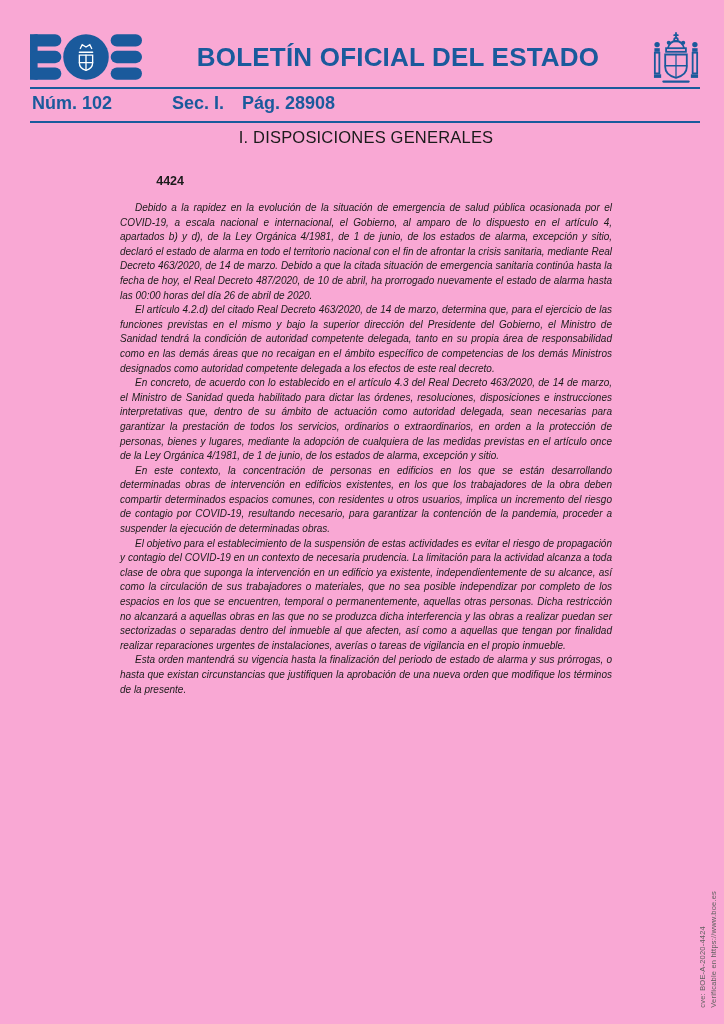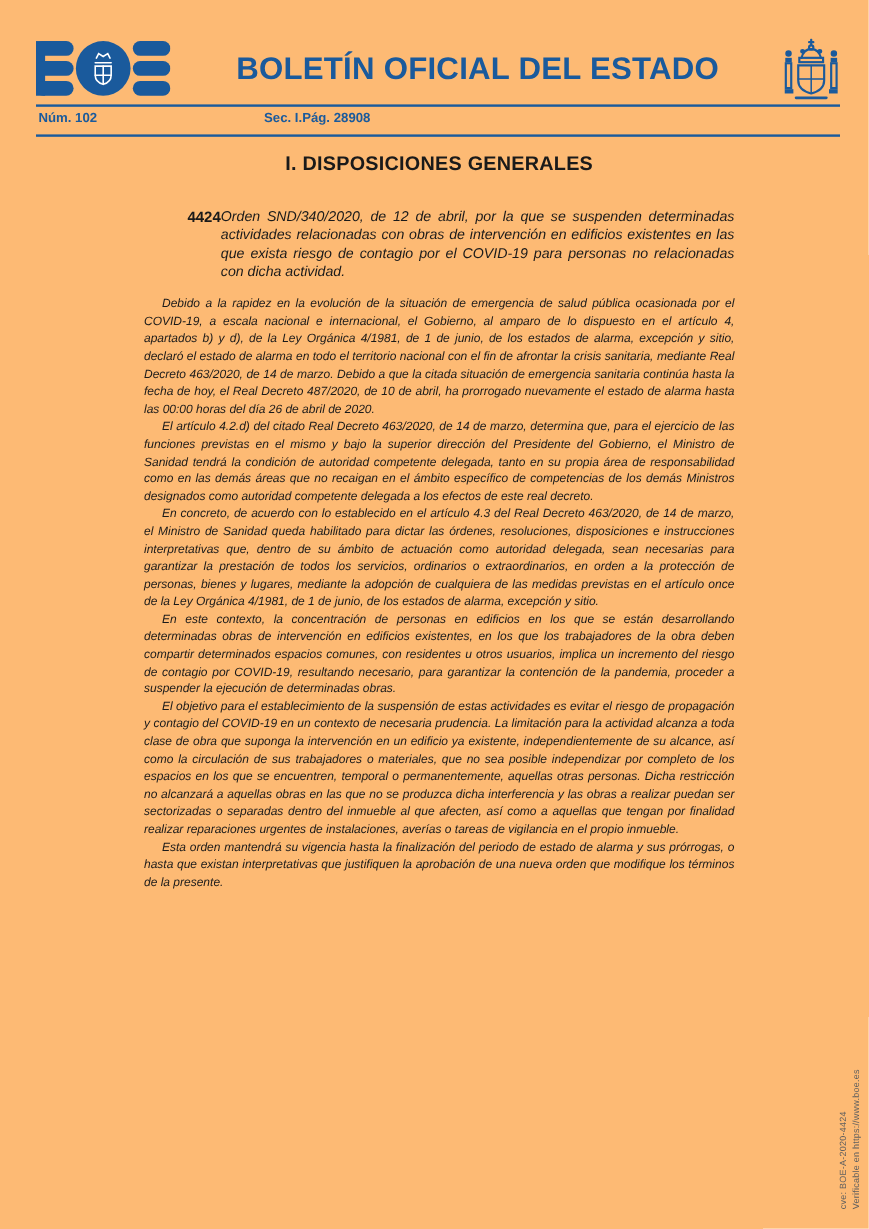--- a/index.html
+++ b/index.html
@@ -6,50 +6,50 @@
     --boe-blue:#1A5A9C;
     --text:#1a1a1a;
     --cve-gray:#5f5f5f;
   }
   *{box-sizing:border-box; margin:0; padding:0;}
   html,body{background:#fff;}
   body{font-family:"Liberation Sans", sans-serif; color:var(--text);}
   .page{
     position:relative;
     width:724px; height:1024px;
-    background:#fdba74;
+    background:#f9a8d4;
     overflow:hidden;
     margin:0 auto;
   }
 
   
   .masthead{position:absolute; left:30px; right:24px; top:33px;}
   .masthead-row{display:flex; align-items:center; height:52px;}
   .boe-logo{flex:none; width:118px; color:var(--boe-blue);}
   .masthead-title{
     flex:1; text-align:center;
     color:var(--boe-blue);
     font-weight:bold; font-size:26px; letter-spacing:0.2px;
     padding-bottom:4px;
   }
   .escudo{flex:none; width:52px; color:var(--boe-blue); display:flex; justify-content:flex-end;}
   .rule{border-top:2px solid var(--boe-blue); margin-top:2px;}
   .meta-row{
     display:flex; align-items:center;
-    color:var(--boe-blue); font-weight:bold; font-size:11px;
+    color:var(--boe-blue); font-weight:bold; font-size:18px;
     padding:4px 2px 5px 2px;
   }
   .meta-left{flex:none; width:140px; text-align:left;}
   .meta-center{flex:1; text-align:center;}
-  .meta-right{flex:none; display:flex; justify-content:center;margin-left:48px;}
+  .meta-right{flex:none; display:flex; gap:18px; justify-content:center;}
 
   
   .doc{position:absolute; left:120px; top:128px; width:492px;}
   .section-title{
-    font-size:16.5px; font-weight:bold; text-align:center;
+    font-size:16.5px; font-weight:normal; text-align:center;
     margin-bottom:26px; letter-spacing:0.2px;
   }
   .ministry{
     text-align:center; font-weight:normal; font-size:22.5px;
     margin-bottom:30px; white-space:nowrap;
   }
   .condensed{display:inline-block; transform:scaleX(0.78); transform-origin:center;}
   .item{display:flex; margin-bottom:13px;}
   .item-number{flex:none; width:64px; font-weight:bold; font-size:12.5px; padding-top:1px;text-align:right;}
   .item-summary{
@@ -138,30 +138,29 @@
 
     <div class="rule"></div>
   </header>
 
   <main class="doc">
     <h1 class="section-title">I. DISPOSICIONES GENERALES</h1>
 
 
     <div class="item">
       <div class="item-number">4424</div>
-      <p class="item-summary">Orden SND/340/2020, de 12 de abril, por la que se suspenden determinadas actividades relacionadas con obras de intervención en edificios existentes en las que exista riesgo de contagio por el COVID-19 para personas no relacionadas con dicha actividad.</p>
     </div>
 
     <div class="paragraphs">
       <p>Debido a la rapidez en la evolución de la situación de emergencia de salud pública ocasionada por el COVID-19, a escala nacional e internacional, el Gobierno, al amparo de lo dispuesto en el artículo 4, apartados b) y d), de la Ley Orgánica 4/1981, de 1 de junio, de los estados de alarma, excepción y sitio, declaró el estado de alarma en todo el territorio nacional con el fin de afrontar la crisis sanitaria, mediante Real Decreto 463/2020, de 14 de marzo. Debido a que la citada situación de emergencia sanitaria continúa hasta la fecha de hoy, el Real Decreto 487/2020, de 10 de abril, ha prorrogado nuevamente el estado de alarma hasta las 00:00 horas del día 26 de abril de 2020.</p>
       <p>El artículo 4.2.d) del citado Real Decreto 463/2020, de 14 de marzo, determina que, para el ejercicio de las funciones previstas en el mismo y bajo la superior dirección del Presidente del Gobierno, el Ministro de Sanidad tendrá la condición de autoridad competente delegada, tanto en su propia área de responsabilidad como en las demás áreas que no recaigan en el ámbito específico de competencias de los demás Ministros designados como autoridad competente delegada a los efectos de este real decreto.</p>
       <p>En concreto, de acuerdo con lo establecido en el artículo 4.3 del Real Decreto 463/2020, de 14 de marzo, el Ministro de Sanidad queda habilitado para dictar las órdenes, resoluciones, disposiciones e instrucciones interpretativas que, dentro de su ámbito de actuación como autoridad delegada, sean necesarias para garantizar la prestación de todos los servicios, ordinarios o extraordinarios, en orden a la protección de personas, bienes y lugares, mediante la adopción de cualquiera de las medidas previstas en el artículo once de la Ley Orgánica 4/1981, de 1 de junio, de los estados de alarma, excepción y sitio.</p>
       <p>En este contexto, la concentración de personas en edificios en los que se están desarrollando determinadas obras de intervención en edificios existentes, en los que los trabajadores de la obra deben compartir determinados espacios comunes, con residentes u otros usuarios, implica un incremento del riesgo de contagio por COVID-19, resultando necesario, para garantizar la contención de la pandemia, proceder a suspender la ejecución de determinadas obras.</p>
       <p>El objetivo para el establecimiento de la suspensión de estas actividades es evitar el riesgo de propagación y contagio del COVID-19 en un contexto de necesaria prudencia. La limitación para la actividad alcanza a toda clase de obra que suponga la intervención en un edificio ya existente, independientemente de su alcance, así como la circulación de sus trabajadores o materiales, que no sea posible independizar por completo de los espacios en los que se encuentren, temporal o permanentemente, aquellas otras personas. Dicha restricción no alcanzará a aquellas obras en las que no se produzca dicha interferencia y las obras a realizar puedan ser sectorizadas o separadas dentro del inmueble al que afecten, así como a aquellas que tengan por finalidad realizar reparaciones urgentes de instalaciones, averías o tareas de vigilancia en el propio inmueble.</p>
-      <p>Esta orden mantendrá su vigencia hasta la finalización del periodo de estado de alarma y sus prórrogas, o hasta que existan interpretativas que justifiquen la aprobación de una nueva orden que modifique los términos de la presente.</p>
+      <p>Esta orden mantendrá su vigencia hasta la finalización del periodo de estado de alarma y sus prórrogas, o hasta que existan circunstancias que justifiquen la aprobación de una nueva orden que modifique los términos de la presente.</p>
     </div>
   </main>
 
   <div class="cve">
     <div>cve: BOE-A-2020-4424</div>
     <div>Verificable en https://www.boe.es</div>
   </div>
 
 </div>
 

